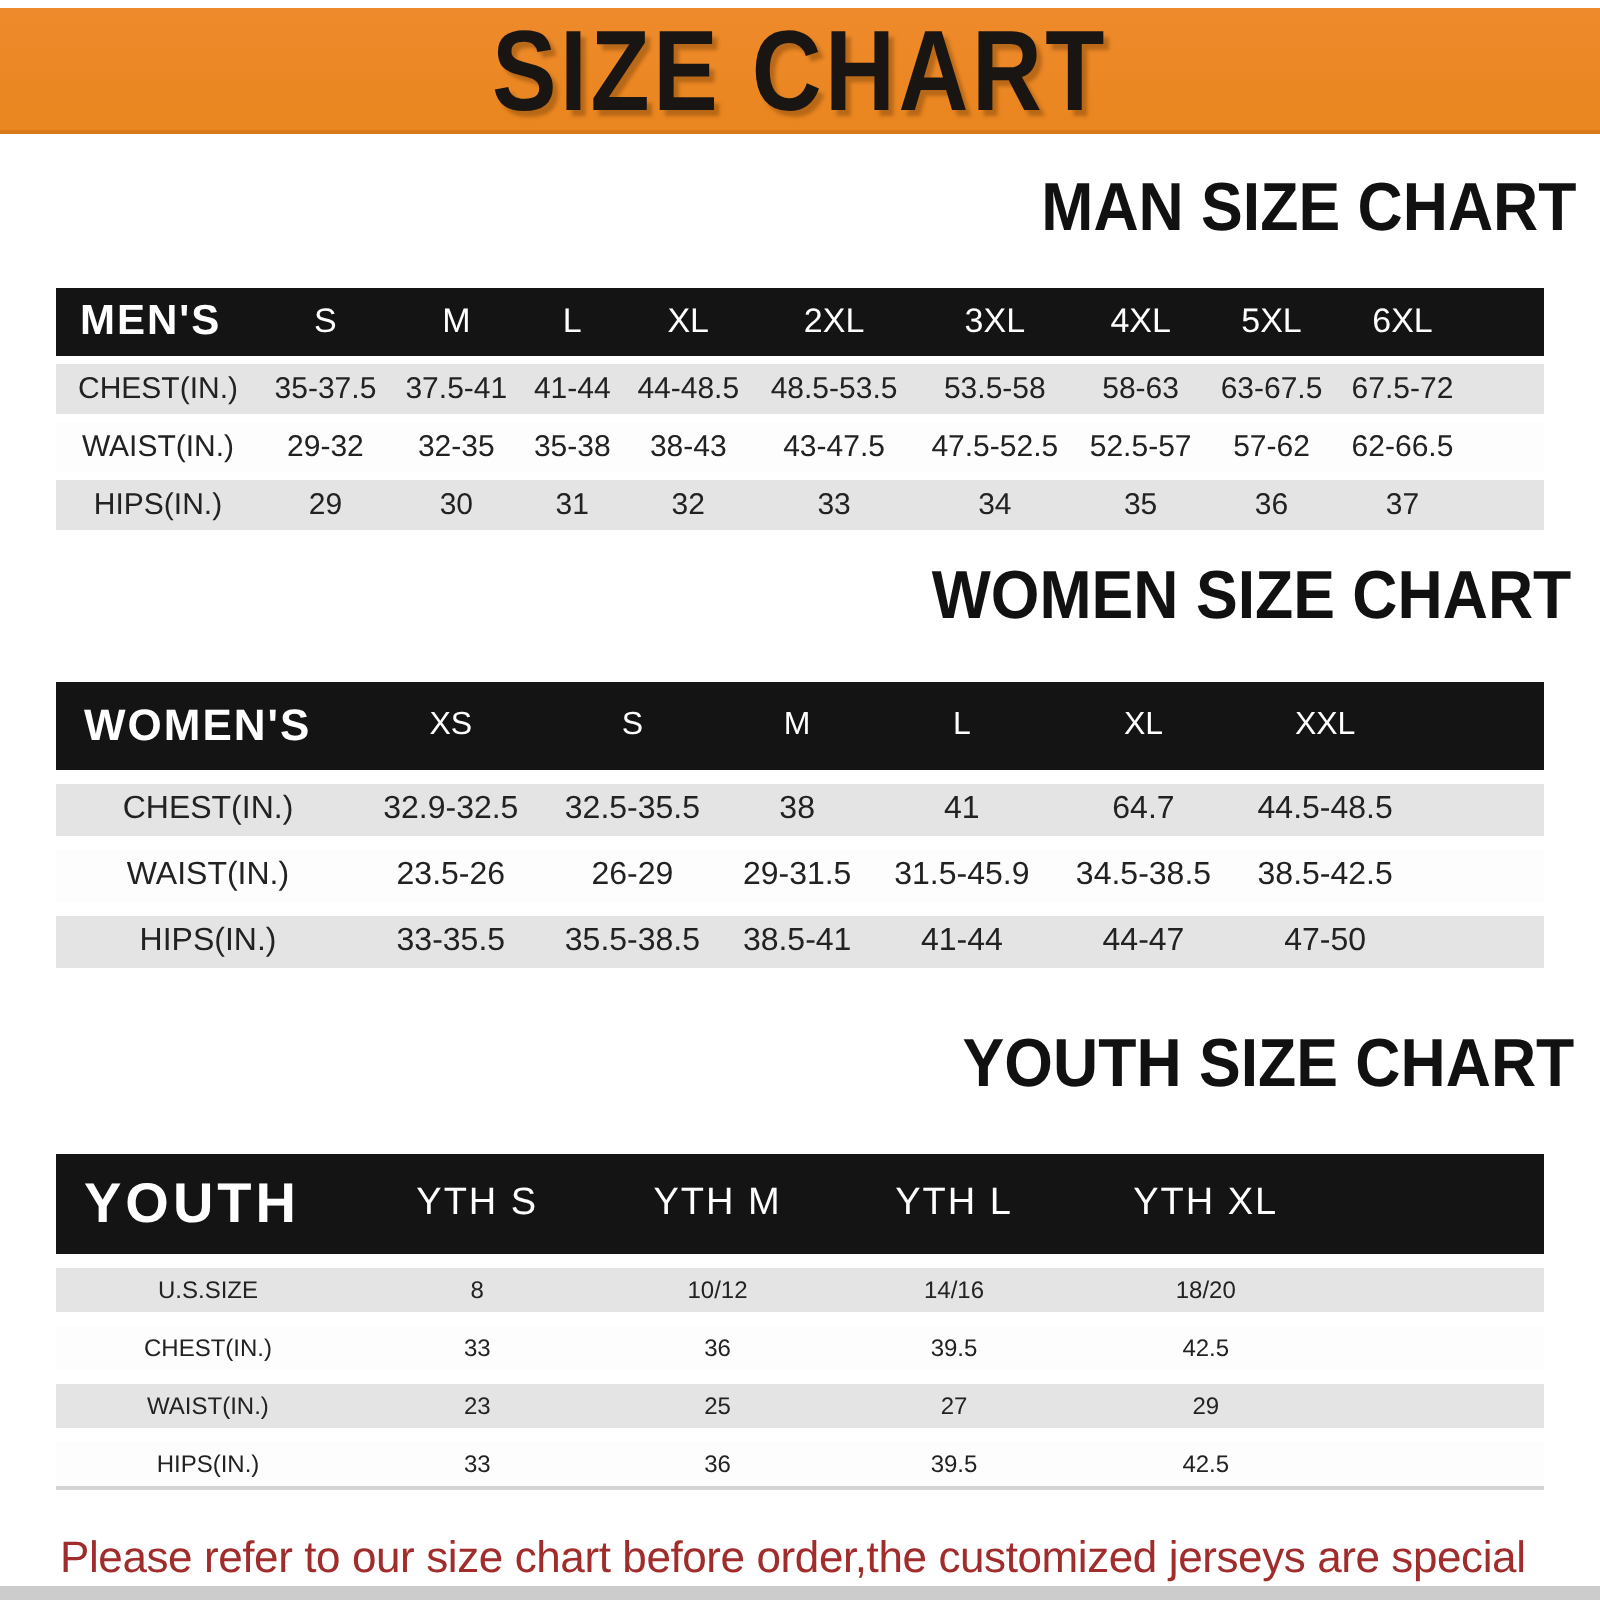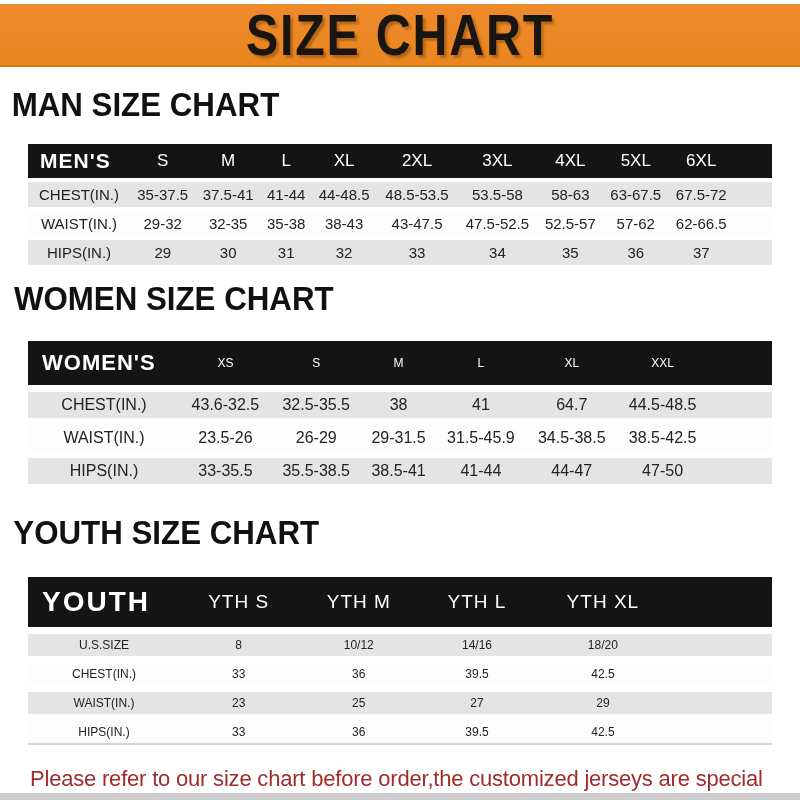--- a/index.html
+++ b/index.html
@@ -27,21 +27,21 @@
     font-weight: bold;
     letter-spacing: 2px;
     color: #181512;
     transform: scaleX(0.88) scaleY(1.04);
     text-shadow: 3px 3px 2px rgba(90, 45, 0, 0.35);
     white-space: nowrap;
   }
 
   
   .section-heading {
-    margin: 0; text-align: left; font-weight: bold; color: #111;
+    margin: 0; text-align: right; font-weight: bold; color: #111;
   }
   .section-heading .hd {
     display: inline-block;
     font-size: 34px;
     letter-spacing: 0px;
     transform: scaleX(0.92);
     white-space: nowrap;
   }
   .sec-men   .section-heading { padding: 18px 0 16px; }
   .sec-women .section-heading { padding: 10px 0 16px; }
@@ -79,21 +79,21 @@
 
   
   .t-men { border-spacing: 0 4px; }
   .t-men thead th { font-size: 17px; padding: 5px 2px; }
   .t-men thead th.corner { font-size: 21px; padding-left: 12px; width: 102px; }
   .t-men tbody th, .t-men tbody td { font-size: 15px; padding: 4px 2px; }
   .t-men .spacer { width: 38px; }
 
   
   .t-women { border-spacing: 0 7px; }
-  .t-women thead th { font-size: 12px; padding: 9px 2px; }
+  .t-women thead th { font-size: 16px; padding: 9px 2px; }
   .t-women thead th.corner { font-size: 22px; padding-left: 14px; width: 152px; }
   .t-women tbody th, .t-women tbody td { font-size: 16px; padding: 4px 2px; }
   .t-women .spacer { width: 64px; }
 
   
   .t-youth { border-spacing: 0 7px; }
   .t-youth thead th { font-size: 19px; padding: 9px 2px; letter-spacing: 1px; }
   .t-youth thead th.corner { font-size: 28px; letter-spacing: 2px; padding-left: 14px; width: 152px; }
   .t-youth tbody th, .t-youth tbody td { font-size: 12px; padding: 4px 2px; }
   .t-youth .spacer { width: 100px; }
@@ -202,21 +202,21 @@
               <th>M</th>
               <th>L</th>
               <th>XL</th>
               <th>XXL</th>
               <th class="spacer"></th>
             </tr>
           </thead>
         <tbody>
             <tr>
               <th class="rowlabel">CHEST(IN.)</th>
-              <td>43.6-32.5</td>
+              <td>32.9-32.5</td>
               <td>32.5-35.5</td>
               <td>38</td>
               <td>41</td>
               <td>64.7</td>
               <td>44.5-48.5</td>
               <td class="spacer"></td>
             </tr>
             <tr>
               <th class="rowlabel">WAIST(IN.)</th>
               <td>23.5-26</td>

